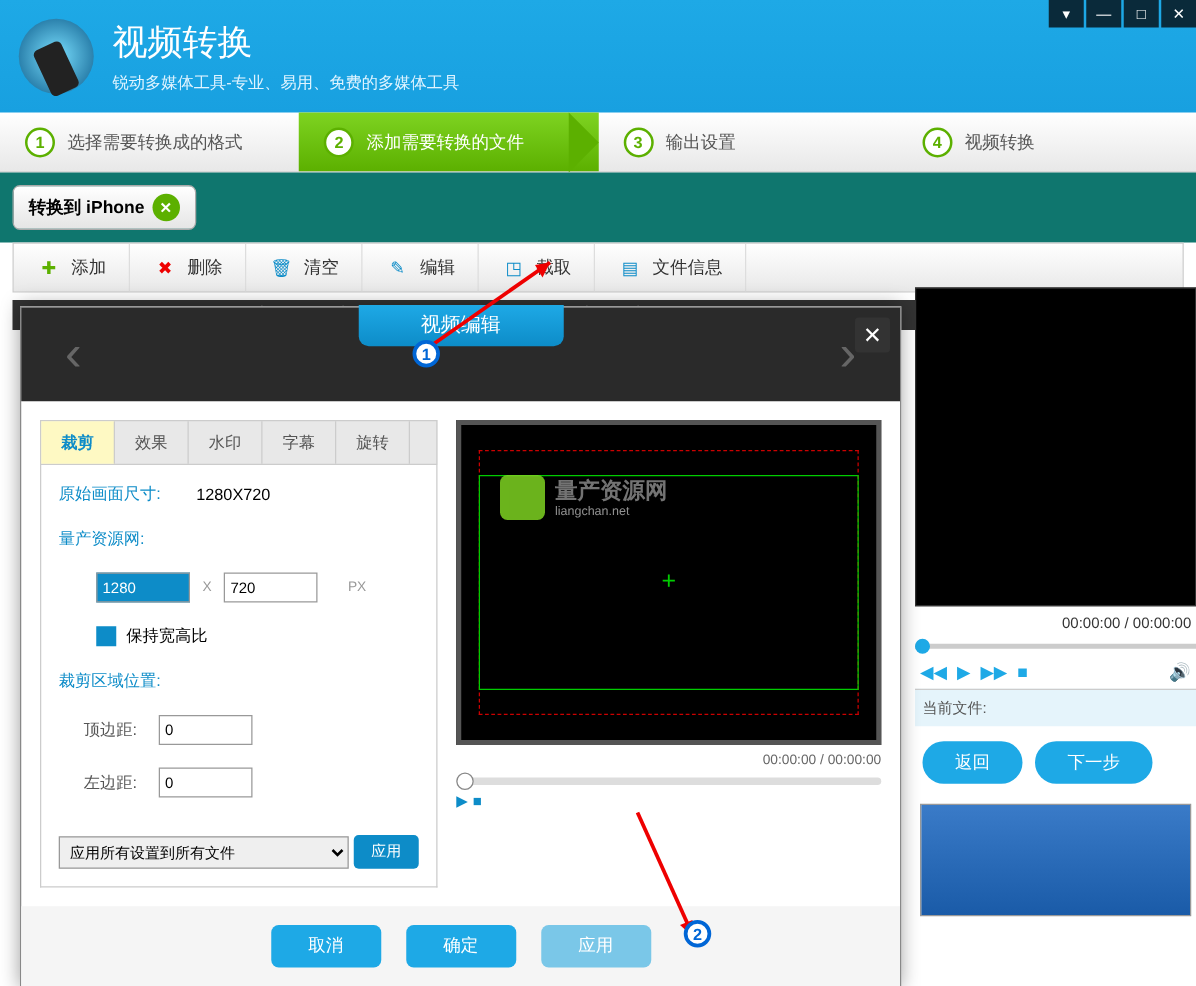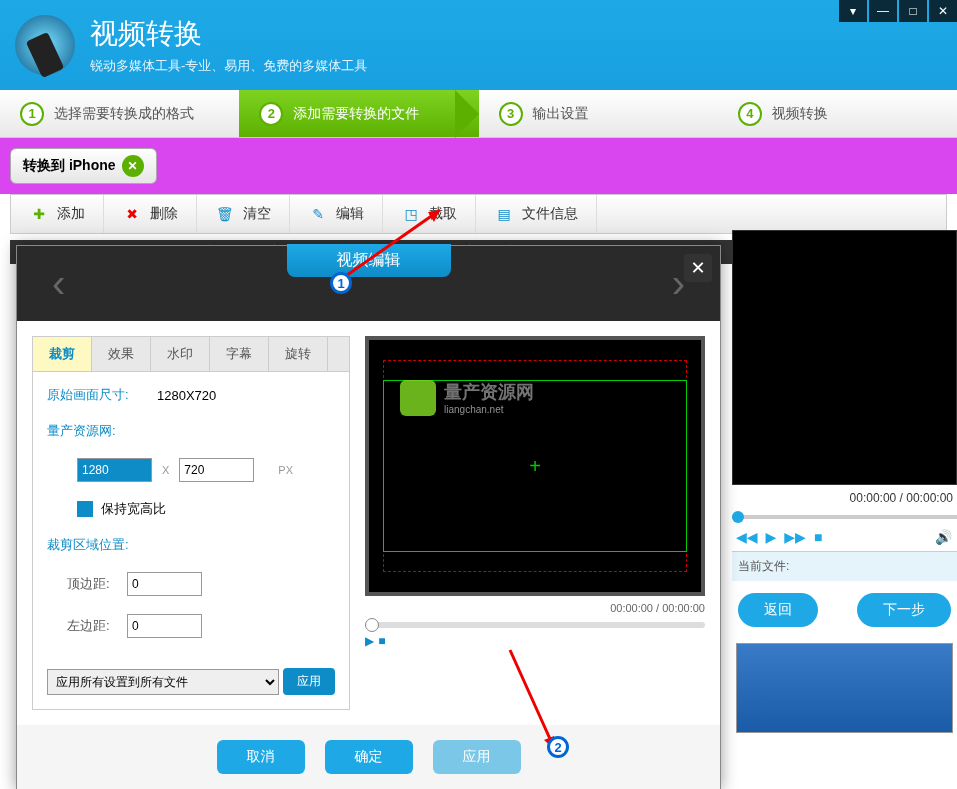--- a/index.html
+++ b/index.html
@@ -11,21 +11,21 @@
 .header-text p{color:#e0f4ff;font-size:13px;margin-top:4px}
 .win-controls{position:absolute;right:0;top:0;display:flex}
 .win-btn{width:28px;height:22px;background:#0a2a3a;color:#fff;display:flex;align-items:center;justify-content:center;font-size:12px;margin-left:2px;cursor:pointer}
 .steps{height:48px;background:linear-gradient(#fff,#e8e8e8);display:flex;border-bottom:1px solid #ccc}
 .step{flex:1;display:flex;align-items:center;padding:0 20px;position:relative;cursor:pointer}
 .step.active{background:linear-gradient(#7ed321,#5cb000)}
 .step.active .step-label{color:#fff}
 .step-num{width:24px;height:24px;border-radius:50%;background:#fff;border:2px solid #5cb000;color:#5cb000;display:flex;align-items:center;justify-content:center;font-weight:bold;font-size:13px;margin-right:10px}
 .step-label{color:#555;font-size:14px}
 .step.active::after{content:"";position:absolute;right:-24px;top:0;border:24px solid transparent;border-left-color:#5cb000;z-index:1}
-.convert-row{padding:10px;background:#d946ef}
+.convert-row{padding:10px;background:#0f766e}
 .convert-btn{display:inline-flex;align-items:center;background:linear-gradient(#fff,#e5e5e5);border:1px solid #aaa;border-radius:6px;padding:6px 12px;font-weight:bold;font-size:14px;cursor:pointer}
 .wrench-icon{width:22px;height:22px;background:#5cb000;border-radius:50%;margin-left:6px;display:flex;align-items:center;justify-content:center;color:#fff;font-size:12px}
 .toolbar{height:40px;background:linear-gradient(#fff,#e8e8e8);border:1px solid #ccc;margin:0 10px;display:flex;align-items:center}
 .tool{display:flex;align-items:center;padding:0 18px;height:100%;cursor:pointer;border-right:1px solid #ddd;font-size:14px;color:#333}
 .tool-icon{width:20px;height:20px;margin-right:8px;display:flex;align-items:center;justify-content:center}
 .table-head{background:#333;color:#fff;font-size:12px;display:flex;height:24px;align-items:center;margin-top:6px}
 .table-head span{padding:0 8px;border-right:1px solid #555}
 .modal{position:absolute;left:16px;top:245px;width:705px;background:#fff;border:1px solid #888;box-shadow:0 0 15px rgba(0,0,0,0.4);z-index:10}
 .modal-title{position:absolute;top:-2px;left:50%;transform:translateX(-50%);background:linear-gradient(#1ea9e6,#0d8cc8);color:#fff;padding:6px 50px;font-size:16px;border-radius:0 0 8px 8px}
 .modal-close{position:absolute;right:8px;top:8px;width:28px;height:28px;background:#333;color:#fff;display:flex;align-items:center;justify-content:center;font-size:18px;cursor:pointer;border-radius:3px}
@@ -70,21 +70,21 @@
 .mbtn.apply{background:#7ac7e8}
 .right-panel{position:absolute;right:0;top:230px;width:225px}
 .vid-preview{height:255px;background:#000;border:1px solid #333}
 .vid-time{text-align:right;font-size:12px;color:#333;padding:6px 4px}
 .vid-seek{height:4px;background:#ccc;margin:4px 0;position:relative}
 .vid-seek-knob{width:12px;height:12px;background:#1ea9e6;border-radius:50%;position:absolute;left:0;top:-4px}
 .vid-ctrls{display:flex;justify-content:space-between;padding:6px 4px}
 .vid-ctrls-left{display:flex;gap:8px;color:#1ea9e6;font-size:14px}
 .vol{color:#1ea9e6;font-size:14px}
 .cur-file{background:#e5f4fb;padding:6px;font-size:12px;color:#555;border-top:1px solid #ccc}
-.nav-btns{display:flex;gap:10px;padding:12px 6px;justify-content:space-between}
+.nav-btns{display:flex;gap:10px;padding:12px 6px;justify-content:flex-start}
 .nav-btn{background:#1ea9e6;color:#fff;border:none;border-radius:18px;padding:8px 26px;font-size:14px;cursor:pointer}
 .bottom-img{height:90px;background:linear-gradient(#3a7bc8,#1a5ba8);margin:4px;border:1px solid #999}
 .watermark{position:absolute;left:400px;top:380px;z-index:60;display:flex;align-items:flex-start;opacity:0.85}
 .wm-icon{width:36px;height:36px;background:#7ed321;border-radius:6px;margin-right:8px}
 .wm-text{color:#888;font-size:18px;font-weight:bold}
 .wm-sub{color:#aaa;font-size:10px}
 </style>
 </head>
 <body>
 

